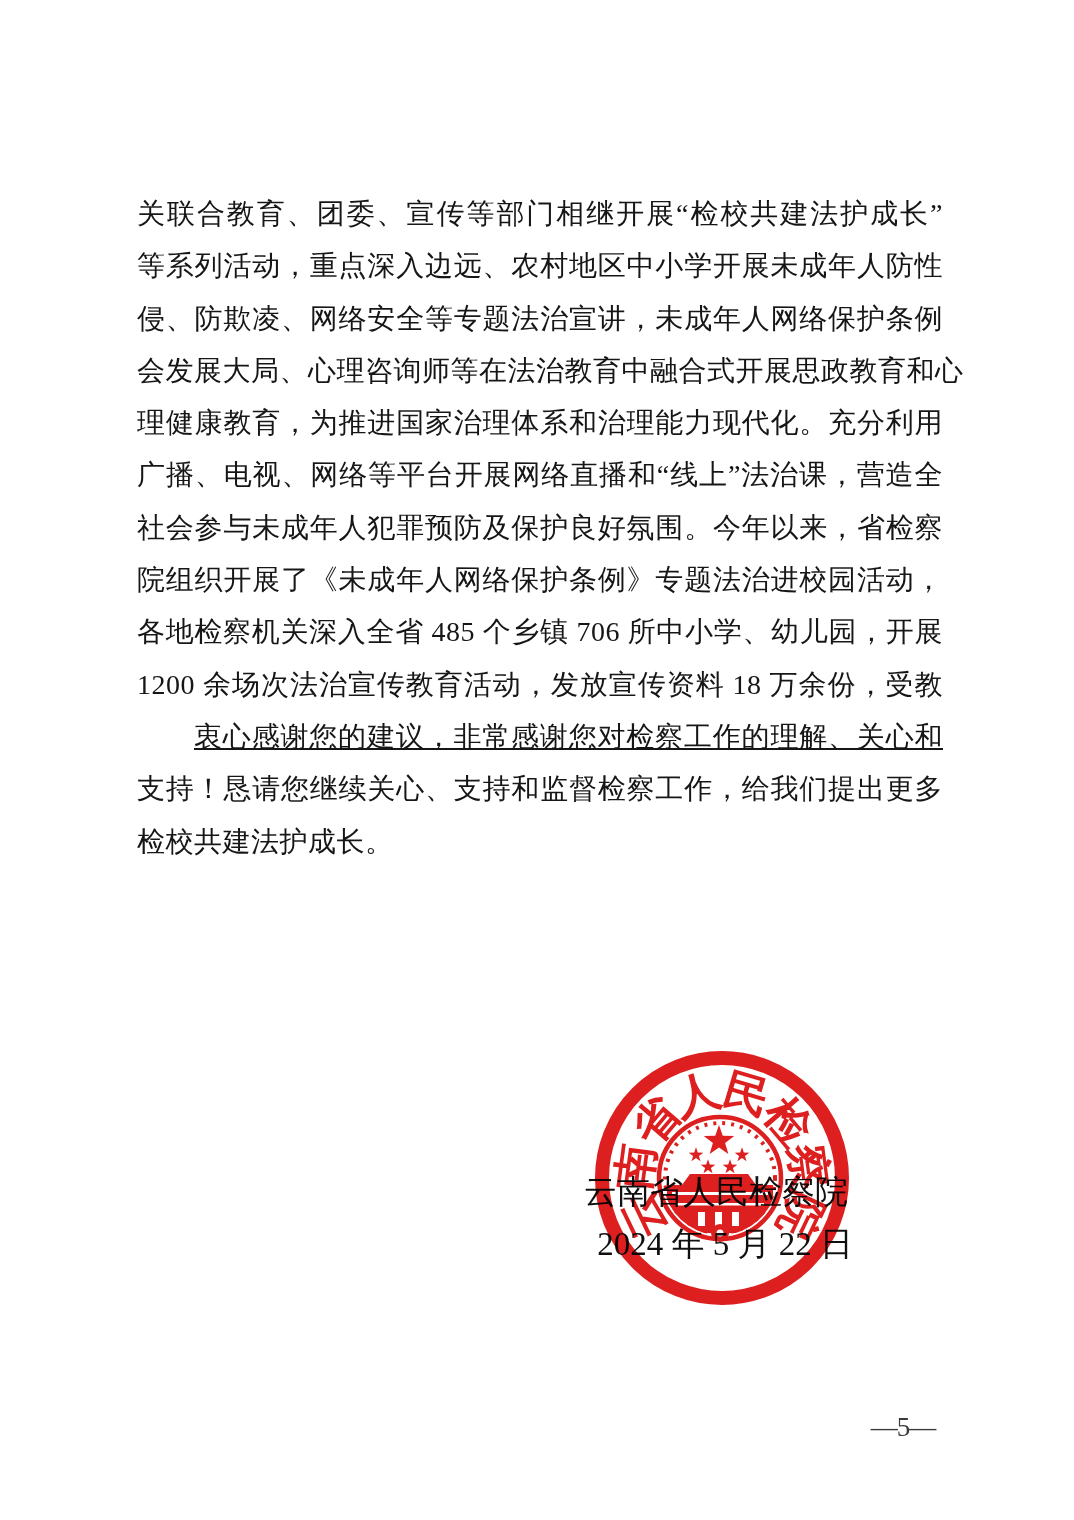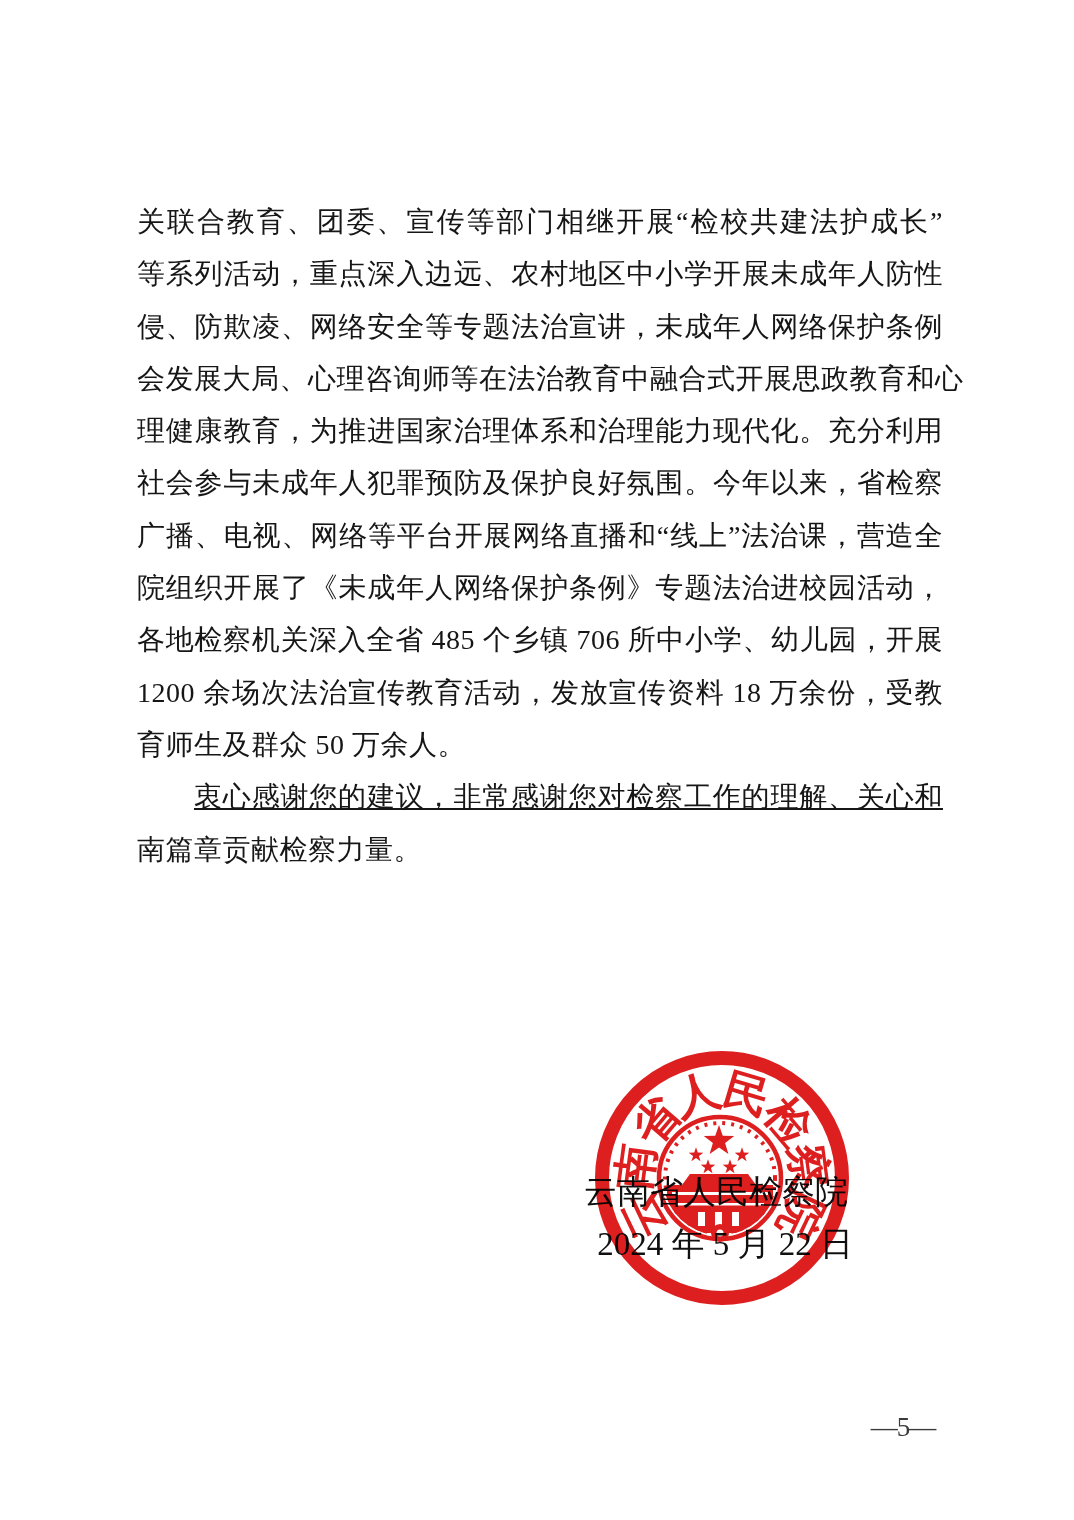--- a/index.html
+++ b/index.html
@@ -9,21 +9,21 @@
     position: relative;
     overflow: hidden;
     font-family: "Liberation Serif", "DejaVu Serif", serif;
     color: #151515;
   }
   .page { position: absolute; inset: 0; }
 
   
   .text-block {
     position: absolute;
-    left: 137px; top: 196px; width: 806px;
+    left: 137px; top: 188px; width: 806px;
     font-size: 28px;
     line-height: 52.3px;
     letter-spacing: 0.5px;
     color: #161616;
   }
   .line {
     text-align: justify;
     text-align-last: justify;
     white-space: nowrap;
     height: 52.3px;
@@ -67,28 +67,28 @@
 <body>
 
 <div class="page">
 
   <div class="text-block">
     <div class="line">关联合教育、团委、宣传等部门相继开展“检校共建法护成长”</div>
     <div class="line">等系列活动，重点深入边远、农村地区中小学开展未成年人防性</div>
     <div class="line">侵、防欺凌、网络安全等专题法治宣讲，未成年人网络保护条例</div>
     <div class="line">会发展大局、心理咨询师等在法治教育中融合式开展思政教育和心</div>
     <div class="line">理健康教育，为推进国家治理体系和治理能力现代化。充分利用</div>
+    <div class="line">广播、电视、网络等平台开展网络直播和“线上”法治课，营造全</div>
     <div class="line">社会参与未成年人犯罪预防及保护良好氛围。今年以来，省检察</div>
-    <div class="line">广播、电视、网络等平台开展网络直播和“线上”法治课，营造全</div>
     <div class="line">院组织开展了《未成年人网络保护条例》专题法治进校园活动，</div>
     <div class="line">各地检察机关深入全省 485 个乡镇 706 所中小学、幼儿园，开展</div>
     <div class="line">1200 余场次法治宣传教育活动，发放宣传资料 18 万余份，受教</div>
-    <div class="line line--end">育师生及群众 50 万余人。</div>
     <div class="line line--indent">衷心感谢您的建议，非常感谢您对检察工作的理解、关心和</div>
-    <div class="line line--end">南篇章贡献检察力量。</div>
+    <div class="line">支持！恳请您继续关心、支持和监督检察工作，给我们提出更多</div>
+    <div class="line line--end">检校共建法护成长。</div>
   </div>
 
   <div class="sig-org">云南省人民检察院</div>
   <div class="sig-date">2024 年 5 月 22 日</div>
 
   <div class="seal">
     <svg viewBox="0 0 260 260" xmlns="http://www.w3.org/2000/svg">
       <defs>
         <path id="star" d="M0,-16 L3.76,-5.18 L15.2,-4.9 L6.09,1.98 L9.4,12.9 L0,6.4 L-9.4,12.9 L-6.09,1.98 L-15.2,-4.9 L-3.76,-5.18 Z"></path>
         <clipPath id="emblemClip">

